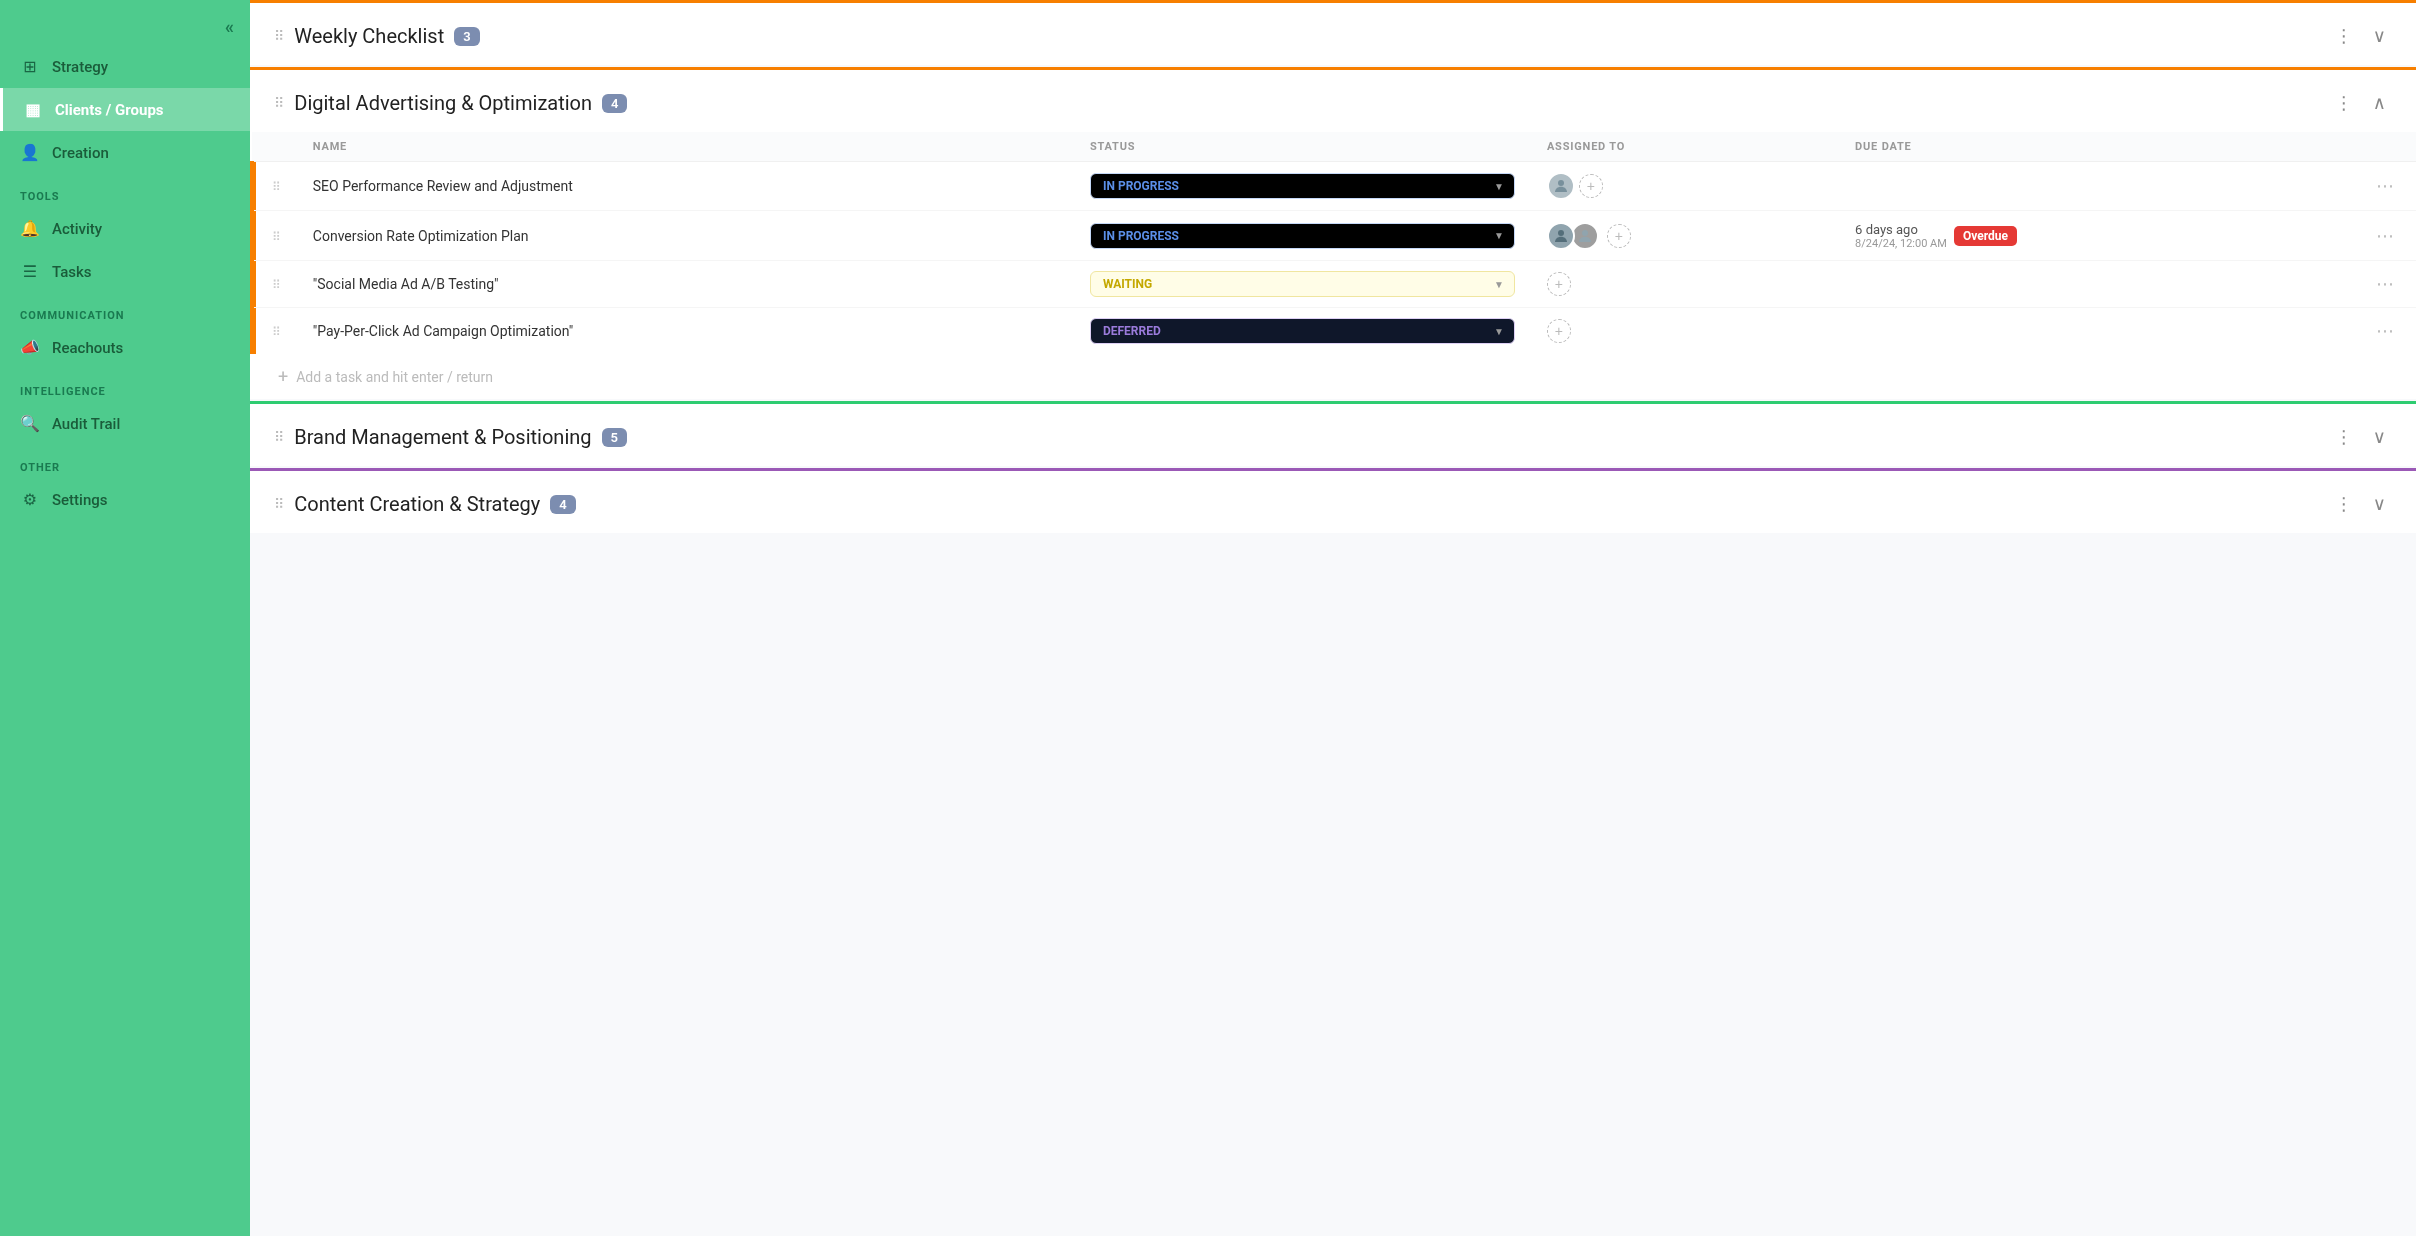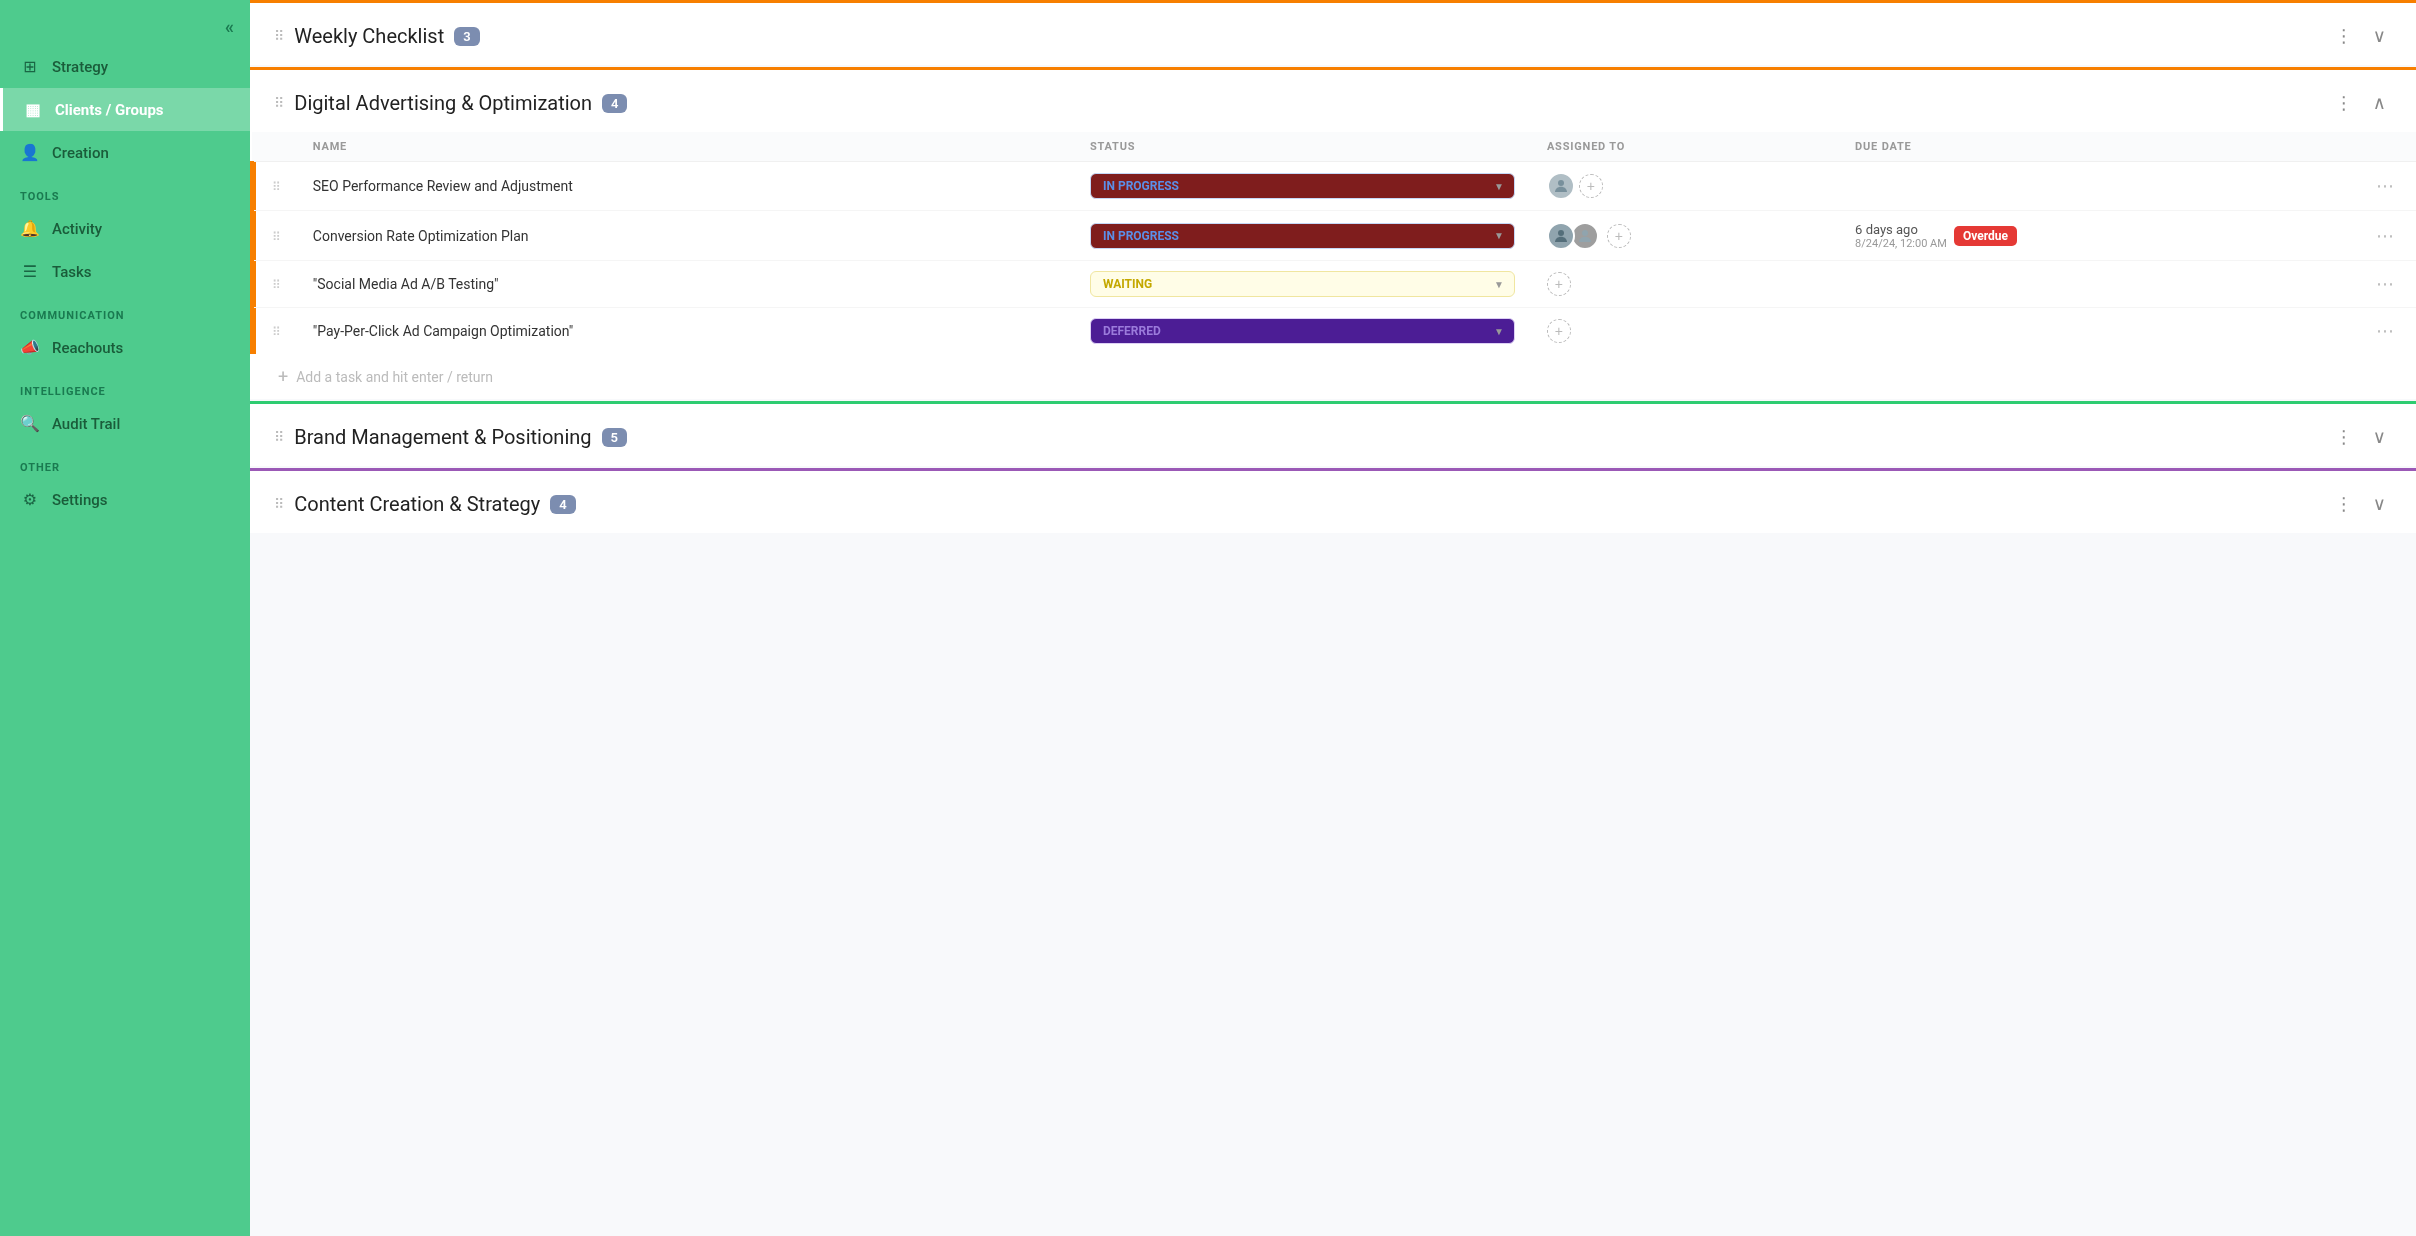--- a/index.html
+++ b/index.html
@@ -160,23 +160,23 @@
       border: 1.5px solid #e0e0e0;
       border-radius: 6px;
       padding: 5px 10px 5px 12px;
       font-size: 12px;
       font-weight: 700;
       cursor: pointer;
       min-width: 140px;
       justify-content: space-between;
       background: #fff;
     }
-    .status-in-progress { color: #5b8fe8; border-color: #c5d8f8; background: #7f1d1d; }
+    .status-in-progress { color: #5b8fe8; border-color: #c5d8f8; background: #000000; }
     .status-waiting { color: #c4a800; border-color: #f0e6a0; background: #fffde7; }
-    .status-deferred { color: #9b7bdb; border-color: #ddd0f5; background: #4c1d95; }
+    .status-deferred { color: #9b7bdb; border-color: #ddd0f5; background: #0f172a; }
 
     .status-arrow {
       font-size: 10px;
       color: #999;
     }
 
     
     .assignee-group {
       display: flex;
       align-items: center;

